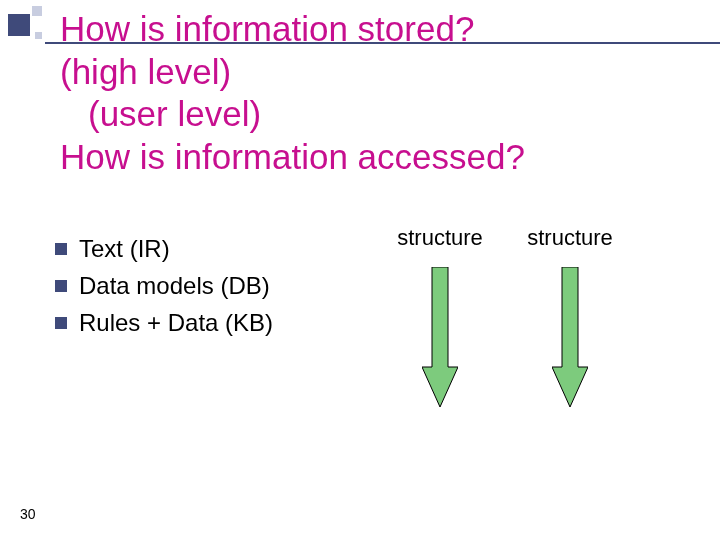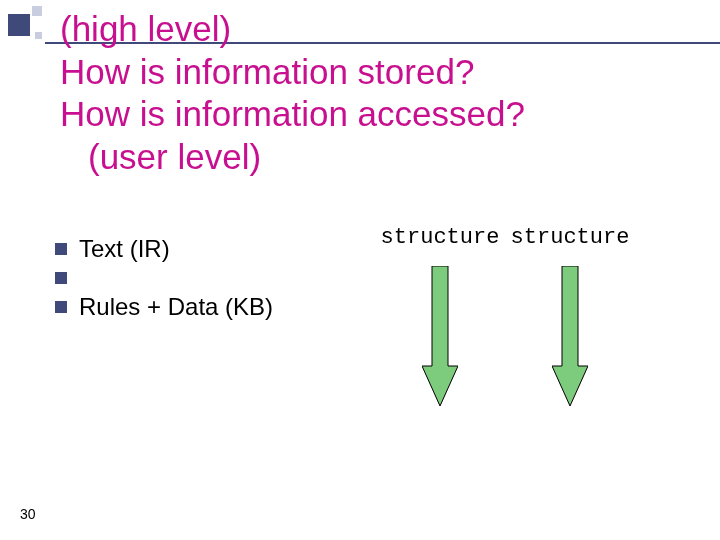--- a/index.html
+++ b/index.html
@@ -100,21 +100,21 @@
   .arrow-group {
     position: absolute;
     display: flex;
     flex-direction: column;
     align-items: center;
     width: 120px;
   }
   .arrow-group.left { left: 0; }
   .arrow-group.right { left: 130px; }
   .arrow-label {
-    font-family: Liberation Mono, monospace;
+    font-family: Liberation Sans, sans-serif;
     font-size: 22px;
     color: #000;
     margin-bottom: 16px;
     text-align: center;
   }
   .arrow-svg {
     width: 36px;
     height: 140px;
   }
   .page-number {
@@ -129,34 +129,35 @@
 <body>
 
 <div class="corner-decoration">
   <div class="square-big"></div>
   <div class="square-small"></div>
   <div class="square-tiny"></div>
 </div>
 <div class="top-line"></div>
 
 <div class="title-block">
+  <div class="title-line">How is information stored?</div>
   <div class="title-line">(high level)</div>
-  <div class="title-line">How is information stored?</div>
+  <div class="title-line title-indent">(user level)</div>
   <div class="title-line">How is information accessed?</div>
-  <div class="title-line title-indent">(user level)</div>
 </div>
 
 <div class="content">
   <div class="bullets">
     <div class="bullet-row">
       <div class="bullet"></div>
       <div class="bullet-text">Text  (IR)</div>
     </div>
     <div class="bullet-row">
       <div class="bullet"></div>
+      <div class="bullet-text">Data models (DB)</div>
     </div>
     <div class="bullet-row">
       <div class="bullet"></div>
       <div class="bullet-text">Rules + Data (KB)</div>
     </div>
   </div>
 </div>
 
 <div class="arrows-area">
   <div class="arrow-group left">

